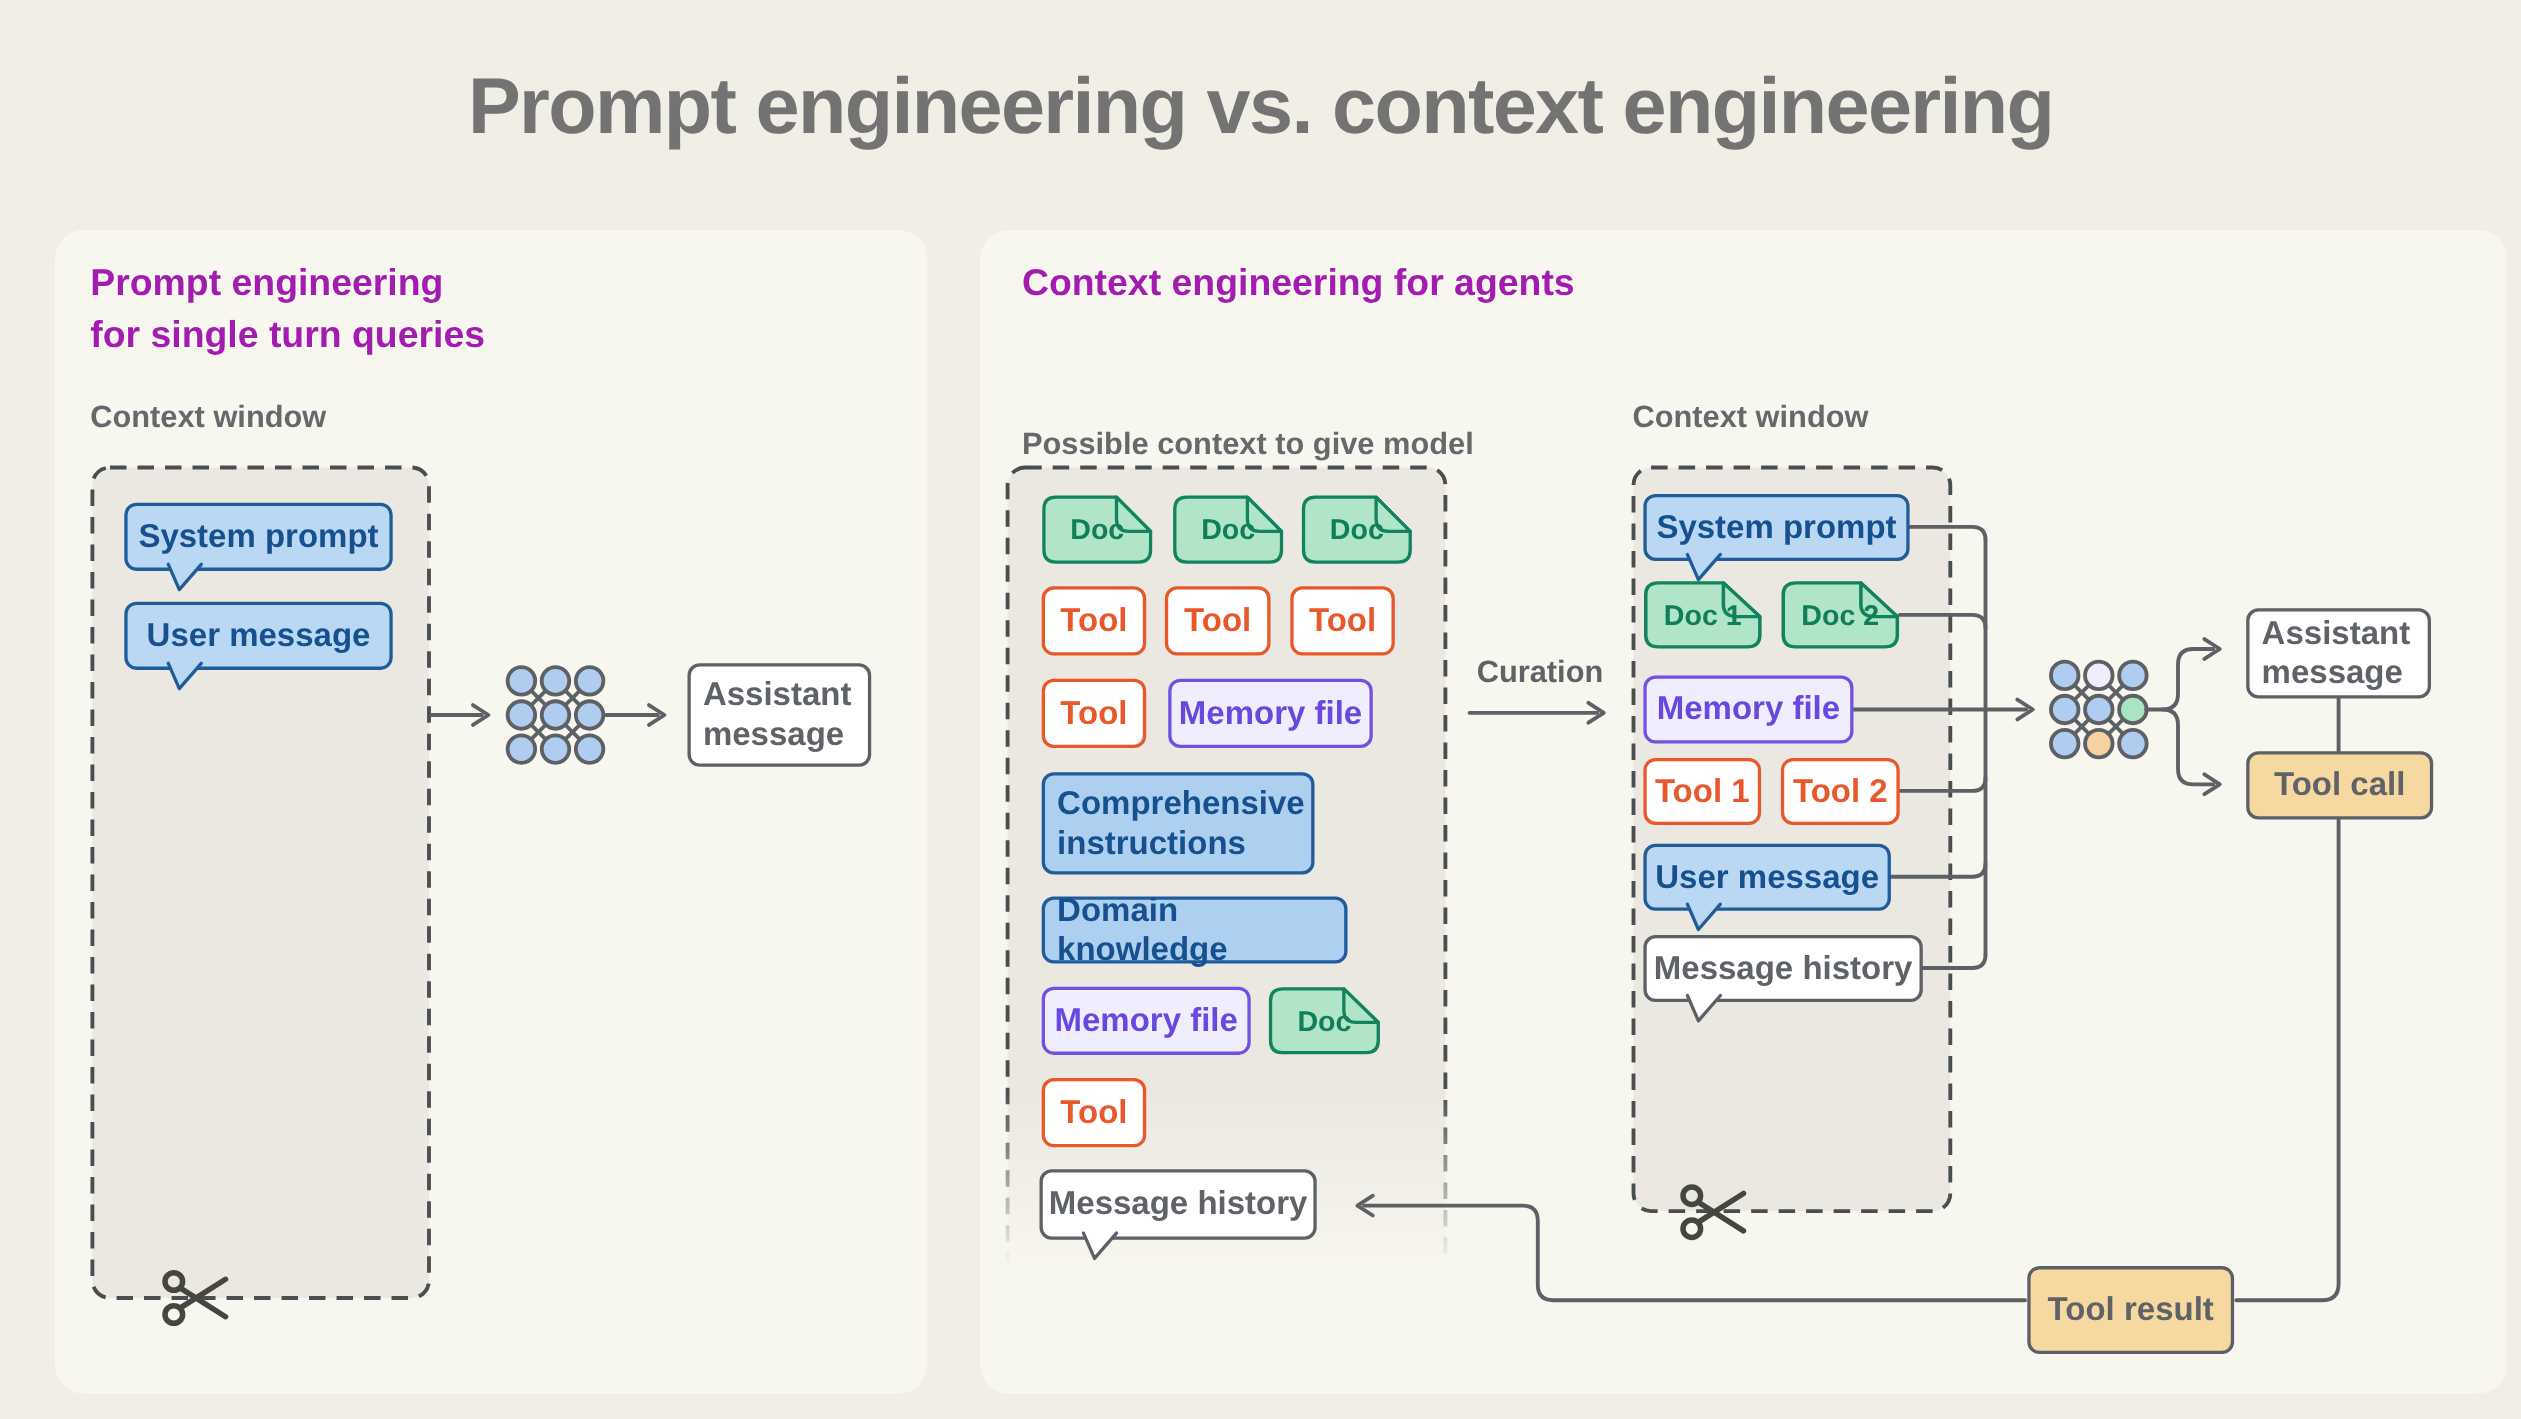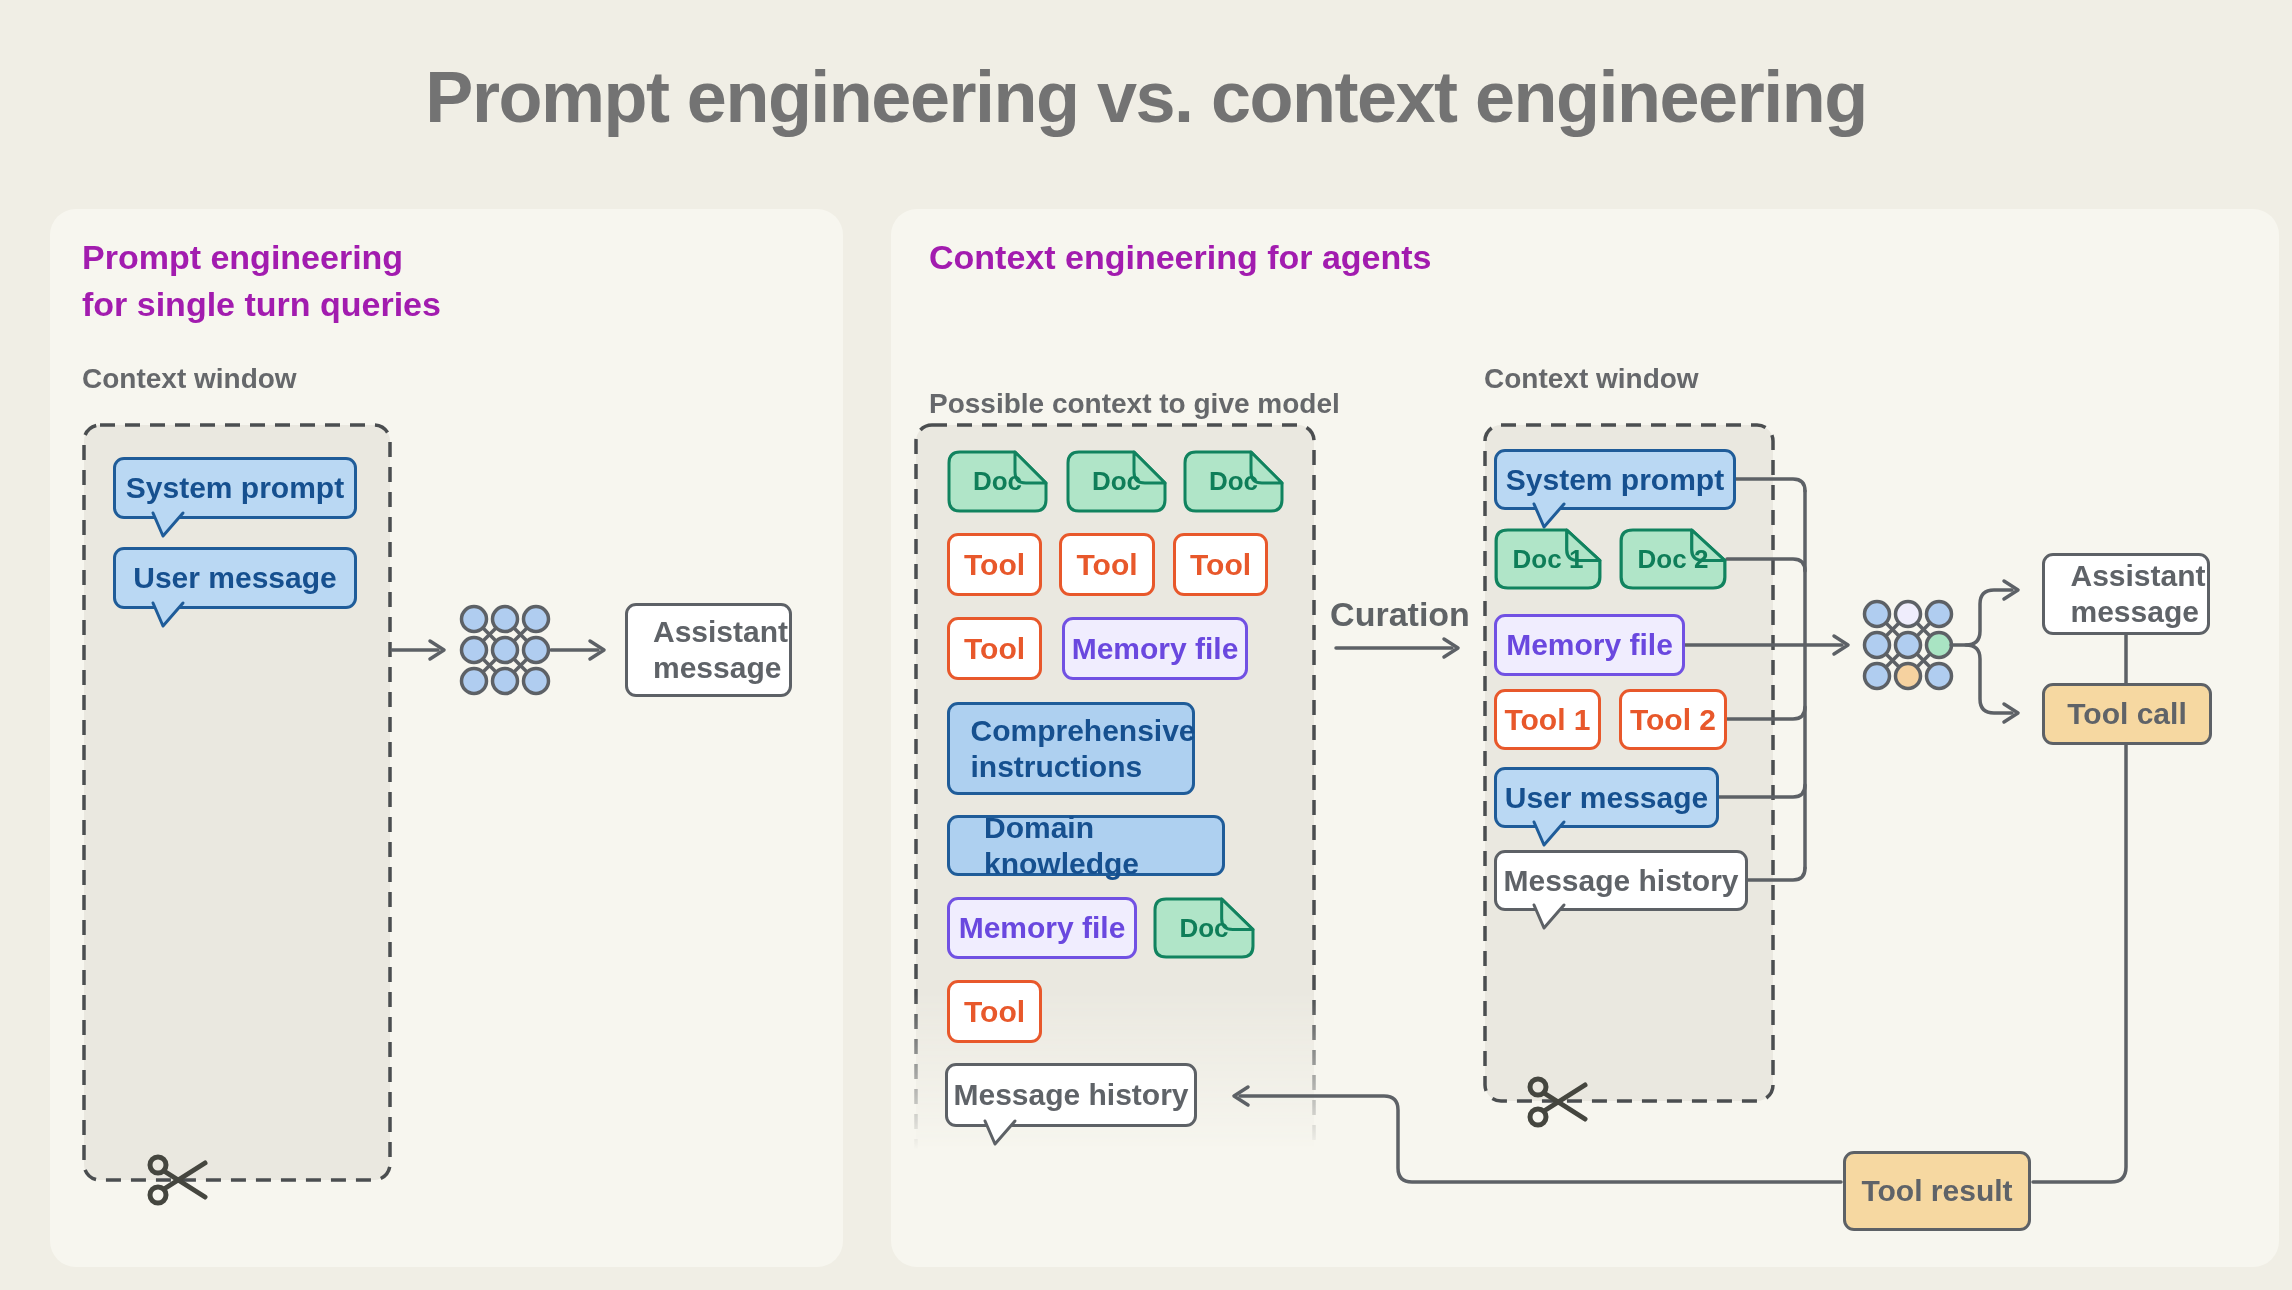--- a/index.html
+++ b/index.html
@@ -3,26 +3,26 @@
 <meta charset="utf-8">
 <style>
   html,body{margin:0;padding:0;background:#f0eee5;}
   #stage{position:relative;width:2292px;height:1290px;background:#f0eee5;
          font-family:"Liberation Sans",sans-serif;overflow:hidden;}
   .card{position:absolute;background:#f7f6ef;border-radius:26px;}
   #page-title{position:absolute;left:0;top:56px;width:100%;text-align:center;
     font-size:72px;font-weight:800;letter-spacing:-1.5px;color:#737373;}
   .card-heading{position:absolute;font-size:34px;font-weight:700;color:#a21caf;line-height:47px;}
   .sub-label{position:absolute;font-size:28px;font-weight:700;color:#66686b;}
-  .curation{position:absolute;font-size:34px;font-weight:700;color:#5f6366;text-align:center;}
+  .curation{position:absolute;font-size:28px;font-weight:700;color:#5f6366;text-align:center;}
   svg#overlay{position:absolute;left:0;top:0;width:2292px;height:1290px;}
   .box{position:absolute;box-sizing:border-box;border:3px solid;border-radius:11px;
        display:flex;align-items:center;justify-content:center;
        font-size:30px;font-weight:700;line-height:1.2;}
-  .left-al{justify-content:center;padding-left:34px;padding-right:10px;text-align:left;}
+  .left-al{justify-content:flex-start;padding-left:11px;padding-right:10px;text-align:left;}
   .blue{background:#bad8f3;border-color:#1f5c99;color:#16508f;}
   .blue2{background:#aed0f0;border-color:#1f5c99;color:#16508f;}
   .orange{background:#ffffff;border-color:#e8582b;color:#e8582b;}
   .lav{background:#f0edfe;border-color:#7151e3;color:#6a48df;}
   .tan{background:#f6d8a1;border-color:#5d6166;color:#5f6368;}
   .white{background:#ffffff;border-color:#5d6166;color:#5f6368;}
   .docbox{position:absolute;display:flex;align-items:center;justify-content:center;
           font-size:26px;font-weight:700;color:#0f7e59;}
   .docbox svg{position:absolute;left:0;top:0;width:100%;height:100%;}
   .docbox .lbl{position:relative;}

